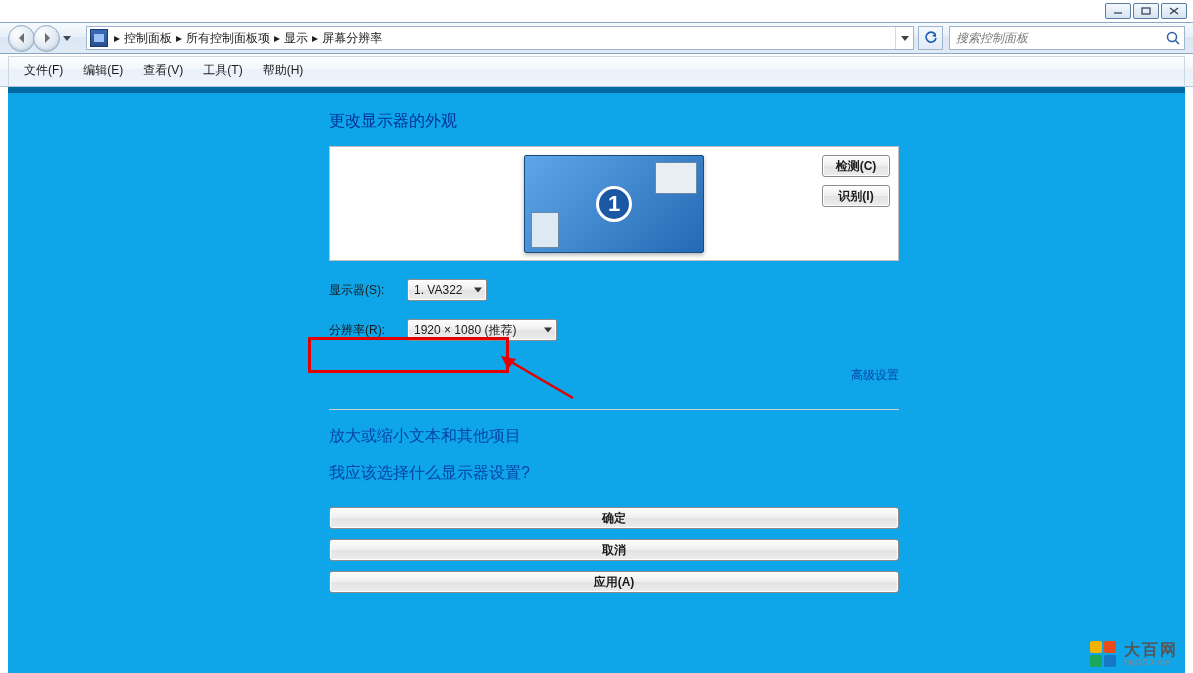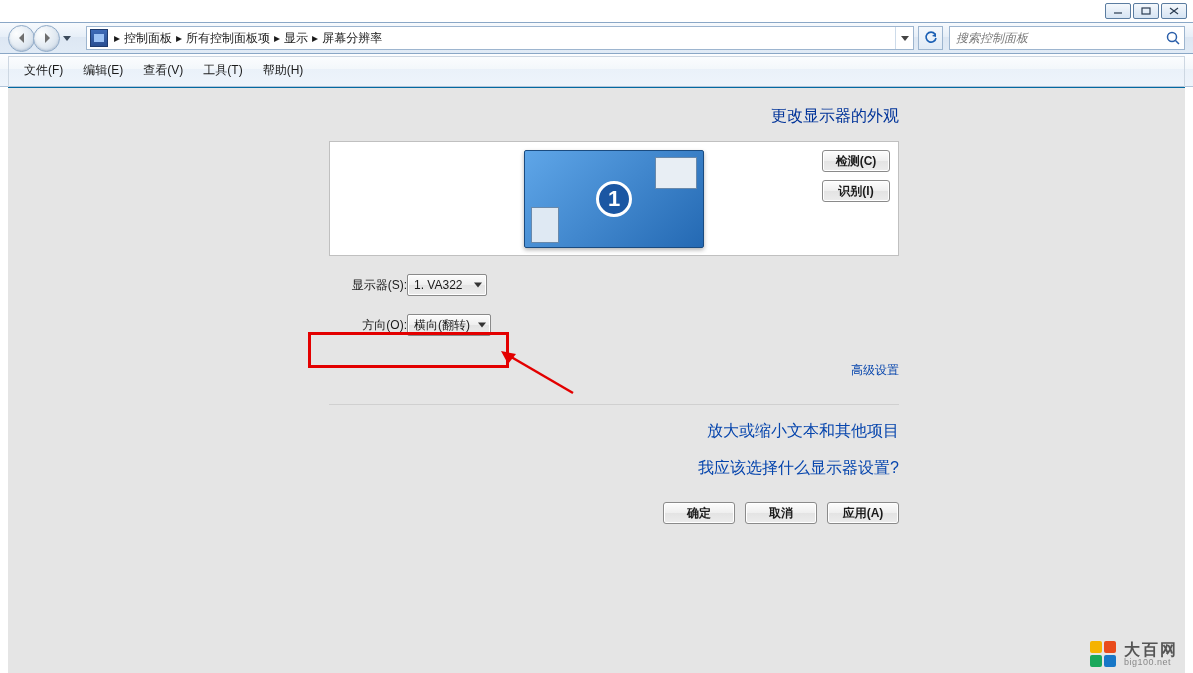--- a/index.html
+++ b/index.html
@@ -33,21 +33,21 @@
 .searchbox input{ border:none; outline:none; width:calc(100% - 22px); height:100%; padding:0 6px; font-size:12px; color:#333; font-style:italic; }
 .searchbox input::placeholder{ color:#7a7a7a; font-style:italic; }
 .search-icon{ position:absolute; right:3px; top:3px; width:16px; height:16px; }
 .search-icon svg{ width:16px;height:16px; stroke:#2a5ea9; fill:none; stroke-width:1.5; }
 
 
 .menubar{ position:absolute; top:54px; left:0; right:0; height:33px; background:linear-gradient(#fdfeff,#f3f7fb 47%, #eaf1f9 48%, #eef4fb); border-bottom:1px solid #b3c5da; display:flex; align-items:center; padding-left:14px; }
 .menu-item{ font-size:12px; color:#1a1a1a; padding:4px 10px; cursor:default; }
 
 
-.content{ position:absolute; top:87px; left:8px; right:8px; bottom:0; background:#e5e5e5; border-top:1px solid #0369a1;text-align:right; }
+.content{ position:absolute; top:87px; left:8px; right:8px; bottom:0; background:#0ea5e9; border-top:6px solid #0369a1; }
 .main{ position:absolute; top:18px; left:321px; width:570px; }
 .page-title{ font-size:16px; color:#003399; font-weight:400; margin-bottom:14px; }
 
 .monitor-preview{ width:570px; height:115px; border:1px solid #c0c0c0; background:#fff; display:flex; align-items:center; justify-content:center; position:relative; padding:8px; }
 .monitor-outer{ width:180px; height:98px; background:linear-gradient(135deg,#5fa6e8,#2469b3); border:1px solid #1a4b80; border-radius:2px; box-shadow:0 2px 4px rgba(0,0,0,.3); position:relative; display:flex; align-items:center; justify-content:center; }
 .monitor-num{ width:36px; height:36px; border-radius:50%; background:#1b57a3; border:3px solid #fff; display:flex; align-items:center; justify-content:center; color:#fff; font-size:22px; font-weight:bold; }
 .mini-win{ position:absolute; top:6px; right:6px; width:42px; height:32px; background:#e8eef4; border:1px solid #6989ab; }
 .mini-win2{ position:absolute; bottom:4px; left:6px; width:28px; height:36px; background:#dfe9f3; border:1px solid #6989ab; }
 
 .side-btns{ position:absolute; right:8px; top:8px; display:flex; flex-direction:column; gap:8px; }
@@ -60,21 +60,21 @@
 
 
 .red-box{ position:absolute; border:3px solid #e30000; pointer-events:none; }
 .red-arrow{ position:absolute; pointer-events:none; }
 
 .adv-link{ font-size:12px; color:#0645ad; position:absolute; right:0; cursor:default; }
 .hr{ height:1px; background:#d0d0d0; margin-top:14px; }
 
 .help-link{ font-size:16px; color:#0645ad; display:block; margin-top:16px; cursor:default; }
 
-.action-row{ position:absolute; top:414px; left:321px; width:570px; display:flex; justify-content:flex-end; gap:10px; }
+.action-row{ position:absolute; top:414px; left:321px; width:570px; display:flex; justify-content:flex-end; gap:10px;flex-direction:column; }
 .action-row .win-btn{ min-width:72px; }
 
 
 .watermark{ position:absolute; right:15px; bottom:6px; display:flex; align-items:center; gap:8px; }
 .wm-logo{ width:26px; height:26px; position:relative; }
 .wm-logo .q{ position:absolute; width:12px; height:12px; border-radius:2px; }
 .wm-text{ display:flex; flex-direction:column; line-height:1; }
 .wm-cn{ font-size:16px; font-weight:bold; color:#555; letter-spacing:2px; }
 .wm-en{ font-size:9px; color:#888; letter-spacing:0.5px; }
 
@@ -180,28 +180,28 @@
     </div>
 
     <div class="form-row">
       <div class="form-label">显示器(S):</div>
       <div class="combo" style="width:80px">
         <span>1. VA322</span>
         <div class="arrow"></div>
       </div>
     </div>
 
-
-    <div class="form-row" style="position:relative">
-      <div class="form-label">方向(O):</div>
-      <div class="combo" style="width:84px">
-        <span>横向(翻转)</span>
+    <div class="form-row">
+      <div class="form-label">分辨率(R):</div>
+      <div class="combo" style="width:150px">
+        <span>1920 × 1080 (推荐)</span>
         <div class="arrow"></div>
       </div>
     </div>
+
 
     <div style="position:relative; height:36px; margin-top:18px;">
       <span class="adv-link" style="top:8px">高级设置</span>
     </div>
     <div class="hr"></div>
 
     <a class="help-link">放大或缩小文本和其他项目</a>
     <a class="help-link">我应该选择什么显示器设置?</a>
   </div>
 

